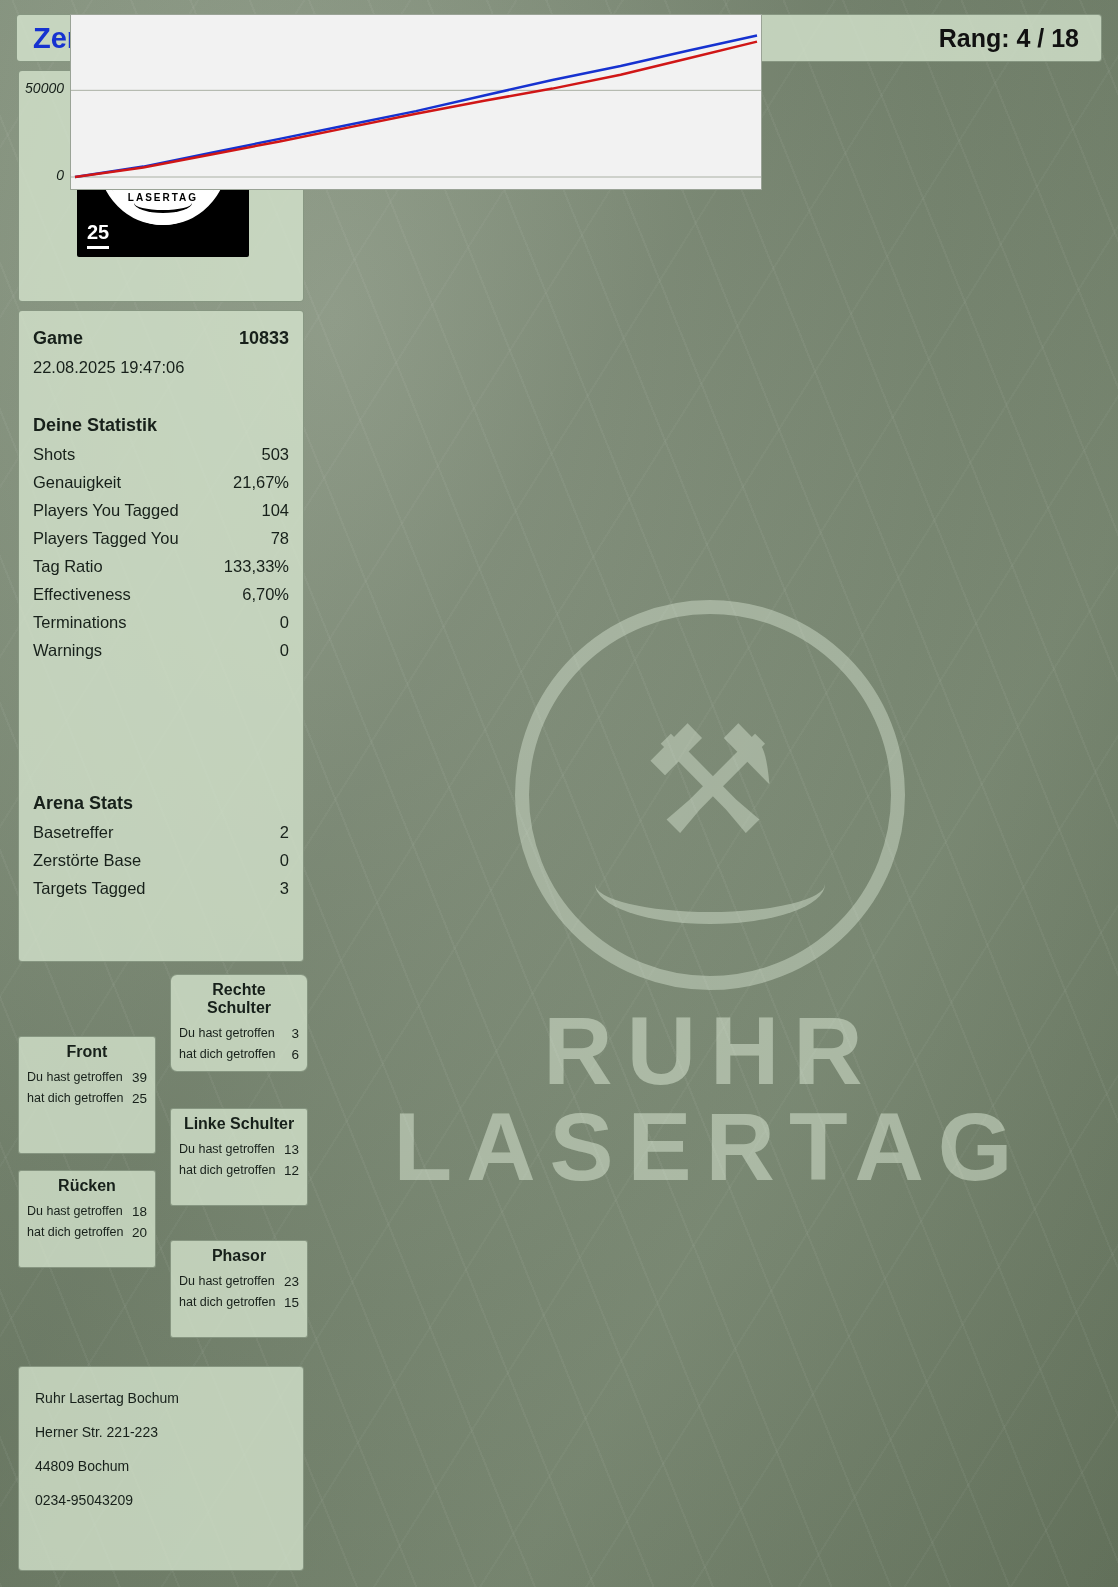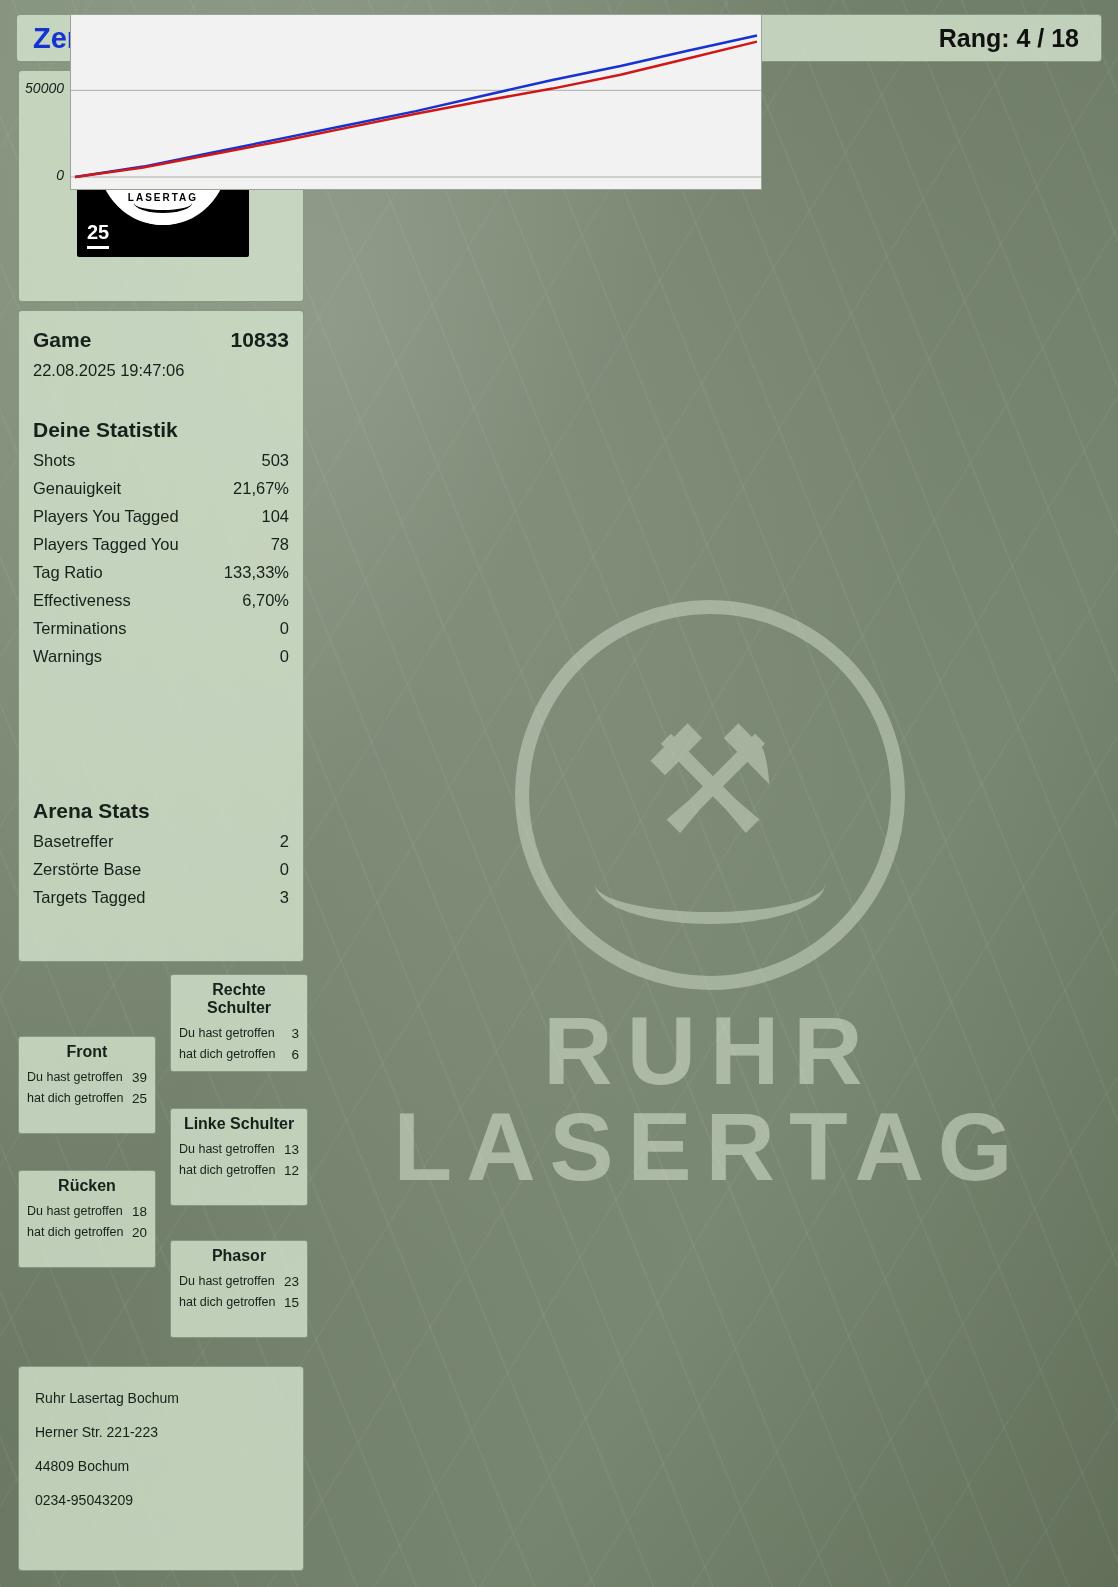--- a/index.html
+++ b/index.html
@@ -194,21 +194,21 @@
   }
 
   #stats-panel { left: 18px; top: 310px; width: 286px; height: 652px; padding: 10px 14px; }
   .srow {
     display: flex;
     justify-content: space-between;
     font-size: 16.5px;
     color: #17201a;
     padding: 4.5px 0;
   }
-  .srow.head { font-weight: bold; font-size: 21px; padding-top: 7px; gap: 10px; }
+  .srow.head { font-weight: bold; font-size: 18px; padding-top: 7px; gap: 10px; }
   .srow .v { font-weight: normal; }
   .srow.head .v { font-weight: bold; }
   .spacer-lg { height: 26px; }
   .spacer-xl { height: 122px; }
 
   
   .zone {
     position: absolute;
     background: rgba(214,229,206,0.78);
     border: 1px solid rgba(120,135,115,0.8);
@@ -223,23 +223,23 @@
     margin-bottom: 6px;
   }
   .zone .zr {
     display: flex;
     justify-content: space-between;
     font-size: 12.5px;
     color: #17201a;
     padding: 3px 0;
   }
   .zone .zr .zv { font-size: 13.5px; }
-  #zone-front { left: 18px; top: 1036px; width: 138px; height: 98px; }
+  #zone-front { left: 18px; top: 1036px; width: 138px; height: 118px; }
   #zone-back  { left: 18px; top: 1170px; width: 138px; height: 98px; }
-  #zone-rs    { left: 170px; top: 974px; width: 138px; height: 98px; }
+  #zone-rs    { left: 170px; top: 974px; width: 138px; height: 98px; border-radius: 7px; }
   #zone-ls    { left: 170px; top: 1108px; width: 138px; height: 98px; }
   #zone-ph    { left: 170px; top: 1240px; width: 138px; height: 98px; }
 
   
   #address-panel { left: 18px; top: 1366px; width: 286px; height: 205px; padding: 14px 16px; }
   #address-panel div {
     font-size: 14px;
     color: #17201a;
     padding: 9px 0;
   }

